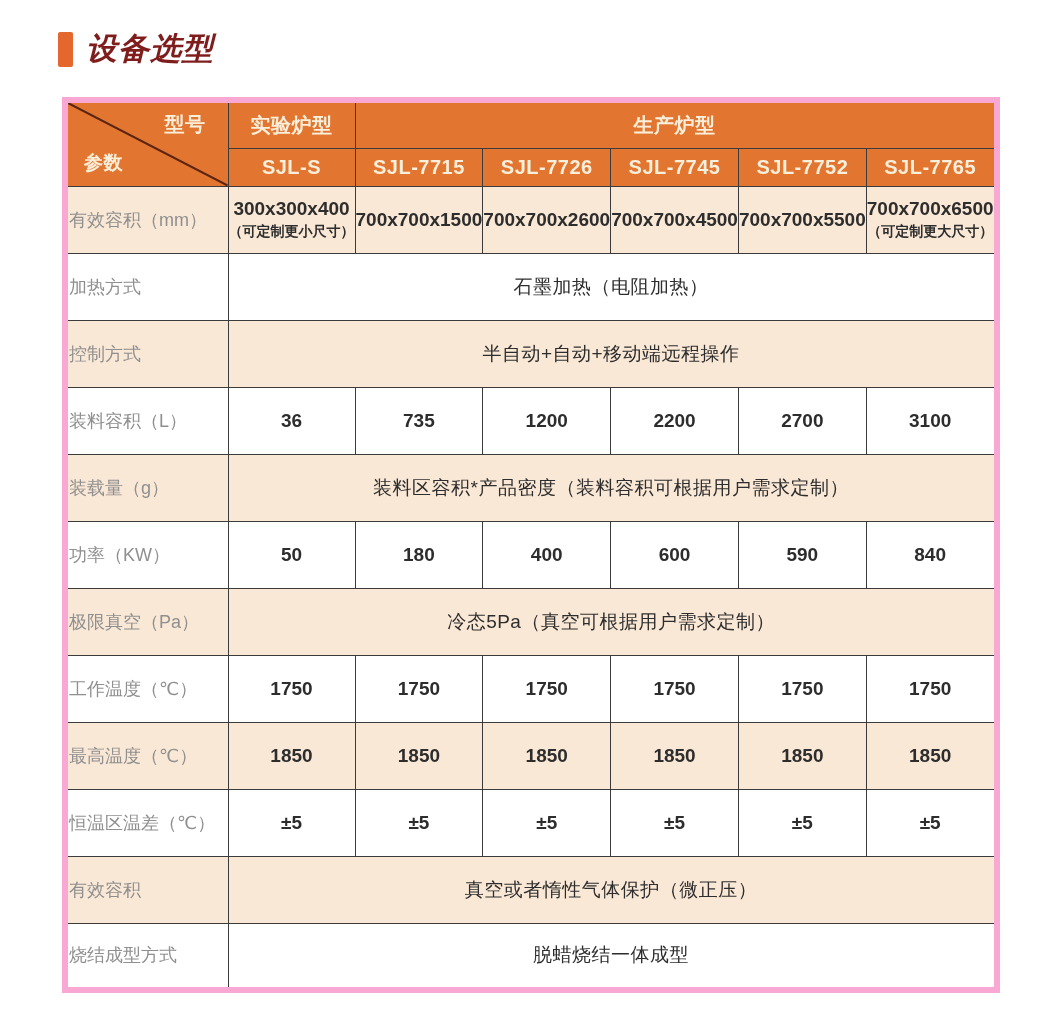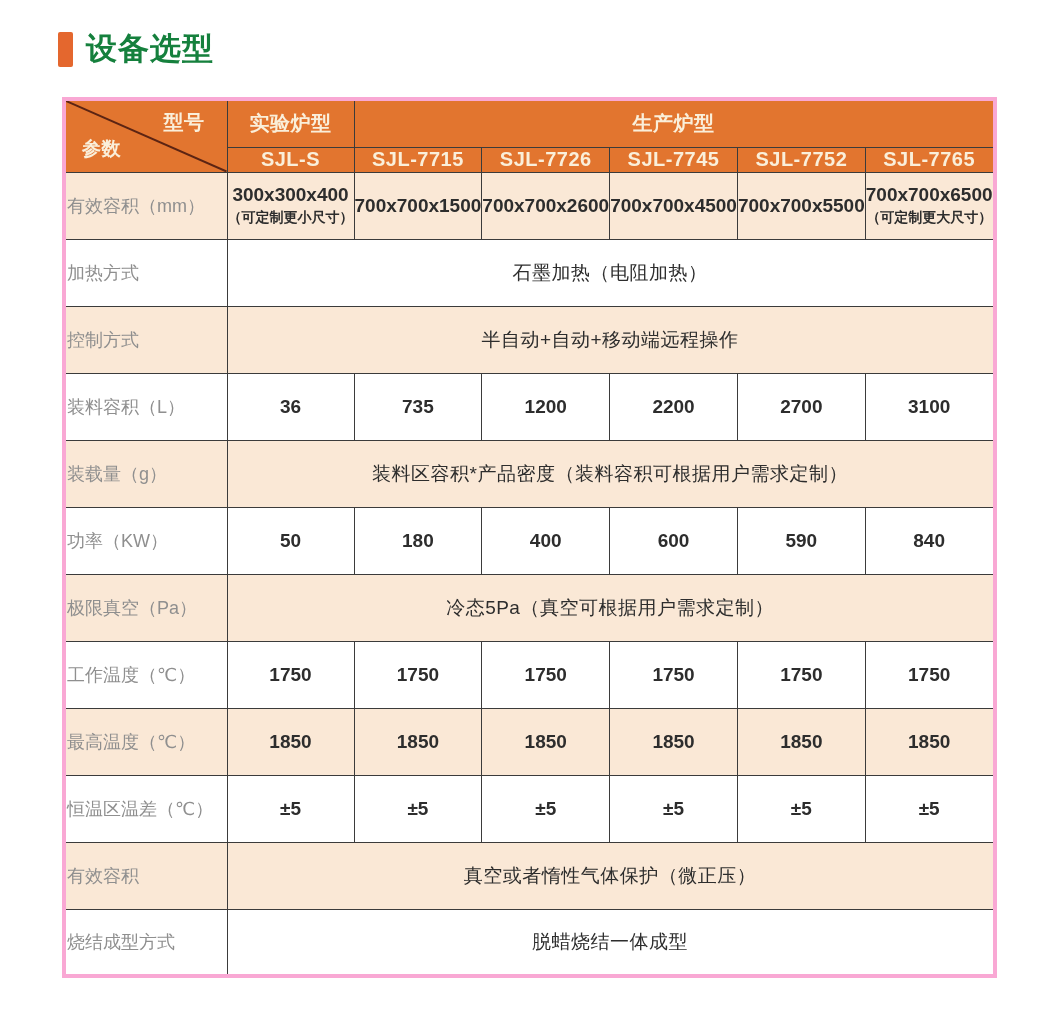--- a/index.html
+++ b/index.html
@@ -23,39 +23,39 @@
     overflow:hidden;
   }
   .title-row{
     position:absolute;left:58px;top:28px;
     display:flex;align-items:center;gap:13px;
   }
   .accent-bar{
     width:15px;height:35px;background:var(--accent);border-radius:2px;
   }
   .page-title{
-    font-size:31px;font-weight:bold;color:#15803d;letter-spacing:1px;
+    font-size:31px;font-weight:bold;color:#7f1d1d;letter-spacing:1px;font-style:italic;
   }
   table.spec{
     position:absolute;left:62px;top:97px;
     border-collapse:collapse;table-layout:fixed;
-    border:4px solid #f9a8d4;
+    border:6px solid #f9a8d4;
   }
   .spec th,.spec td{
     border:1px solid var(--border);
     text-align:center;vertical-align:middle;
   }
   
   .spec thead th{
     background:var(--header-bg);
     color:var(--header-text);
     font-size:20px;font-weight:bold;letter-spacing:0.5px;
   }
   .spec tr.group-row th{height:48px;}
-  .spec tr.model-row th{height:25px;border-top:1px solid var(--header-divider);}
+  .spec tr.model-row th{height:38px;border-top:1px solid var(--header-divider);}
   th.corner{position:relative;border-top:1px solid var(--border);}
   th.corner .diag{position:absolute;left:0;top:0;width:100%;height:100%;display:block;}
   th.corner .corner-model{position:absolute;top:8px;right:22px;font-size:20px;}
   th.corner .corner-param{position:absolute;bottom:10px;left:16px;font-size:19px;}
   
   .spec tbody td{height:67px;background:#ffffff;font-size:19px;color:var(--value-text);}
   .spec tbody tr.alt td{background:var(--row-alt-bg);}
   .spec tbody td.row-label{
     text-align:left;padding-left:1px;
     color:var(--label-text);font-size:18px;font-weight:normal;white-space:nowrap;

